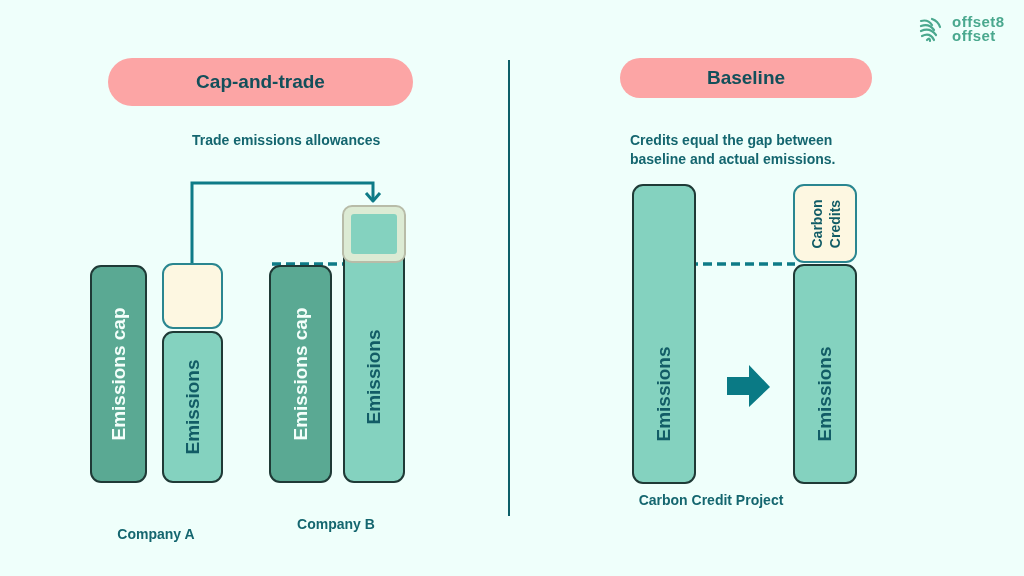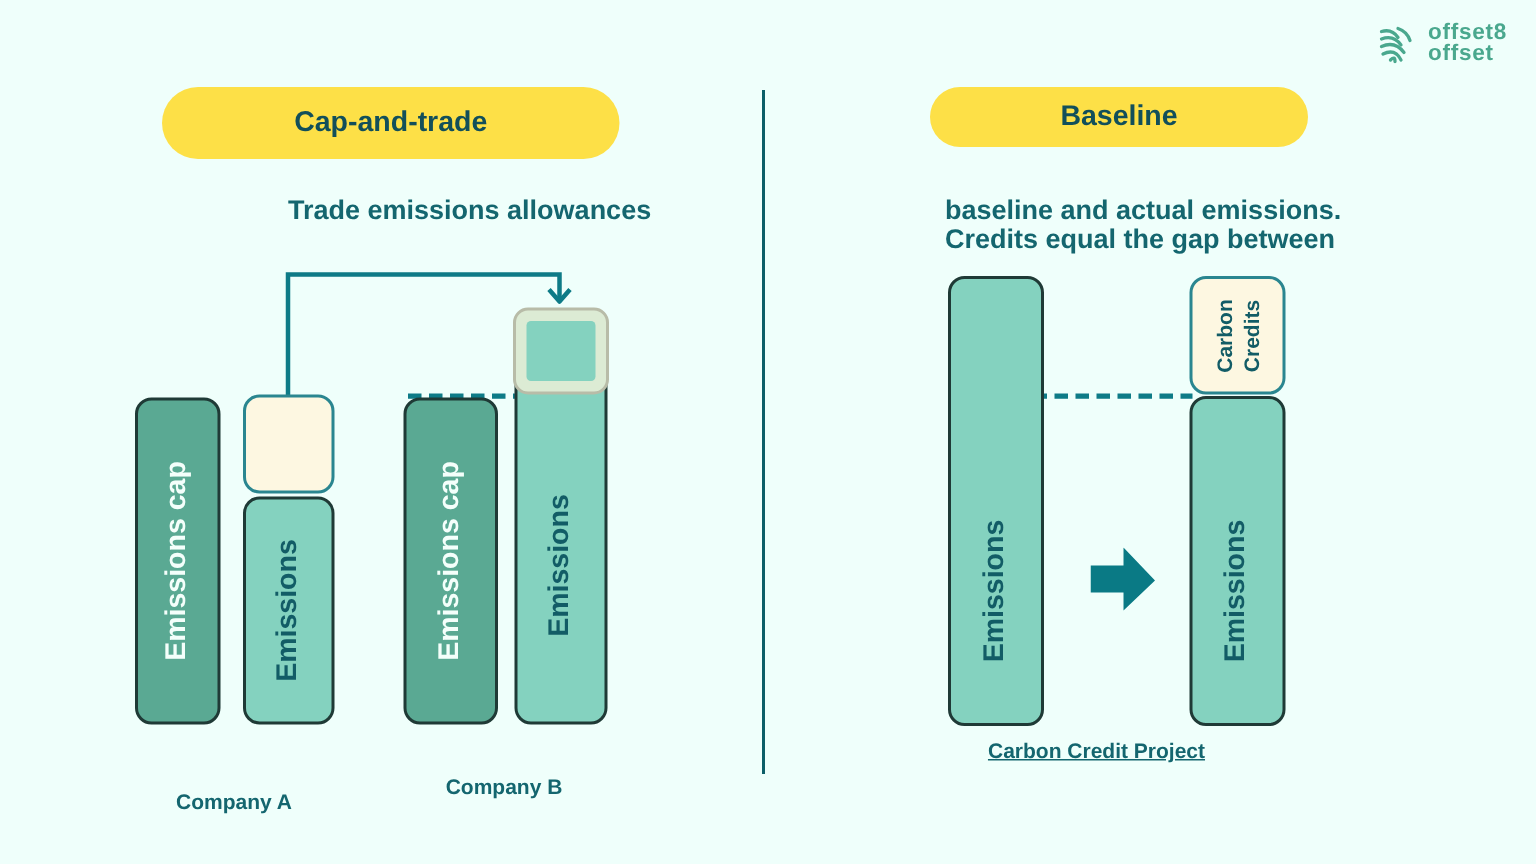--- a/index.html
+++ b/index.html
@@ -1,19 +1,19 @@
 <!DOCTYPE html>
 <html><head>
 <meta charset="utf-8">
 <style>
   html,body{margin:0;padding:0;}
   body{width:1024px;height:576px;background:#effffb;position:relative;overflow:hidden;font-family:"Liberation Sans","DejaVu Sans",sans-serif;color:#14666f;}
   .abs{position:absolute;}
-  .pill{background:#fde047;border-radius:24px;display:flex;align-items:center;justify-content:center;font-weight:bold;font-size:19px;color:#124f5a;}
-  .caption{font-weight:bold;font-size:18px;line-height:19px;color:#14666f;}
+  .pill{background:#fca5a5;border-radius:24px;display:flex;align-items:center;justify-content:center;font-weight:bold;font-size:19px;color:#124f5a;}
+  .caption{font-weight:bold;font-size:14px;line-height:19px;color:#14666f;}
   .bar{box-sizing:border-box;border:2px solid #1f3a36;border-radius:11px;display:flex;align-items:center;justify-content:center;}
   .dark{background:#5aa993;}
   .light{background:#84d2bf;}
   .cream{background:#fdf7e1;border:2px solid #2a8690;border-radius:11px;box-sizing:border-box;}
   .vtext{transform:rotate(-90deg);white-space:nowrap;font-weight:bold;font-size:19px;}
   .vtext.white{color:#f4fffb;}
   .vtext.teal{color:#125c66;}
   .label{font-weight:bold;font-size:14px;color:#14666f;text-align:center;}
   .divider{background:#0d5f68;}
   .logo{display:flex;align-items:center;gap:6px;color:#4aa88e;}
@@ -70,35 +70,35 @@
 </div>
 <div class="abs" style="left:342px;top:205px;width:64px;height:58px;background:#dcebd4;border:2px solid #b8bca8;border-radius:10px;box-sizing:border-box;">
   <div style="position:absolute;left:7px;top:7px;right:7px;bottom:7px;background:#84d2bf;border-radius:3px;"></div>
 </div>
 <div class="abs label" style="left:280px;top:516px;width:112px;">Company B</div>
 
 <div class="abs divider" style="left:508px;top:60px;width:2px;height:456px;"></div>
 
 <div class="abs pill" style="left:620px;top:58px;width:252px;height:40px;">Baseline</div>
 <div class="abs caption" style="left:630px;top:131px;">
+  <div>Credits equal the gap between</div>
   <div>baseline and actual emissions.</div>
-  <div>Credits equal the gap between</div>
 </div>
 
 <div class="abs bar light" style="left:632px;top:184px;width:64px;height:300px;">
   <div class="vtext teal" style="margin-top:120px;">Emissions</div>
 </div>
 
 <svg class="abs" style="left:727px;top:365px;" width="44" height="44" viewBox="0 0 44 44">
   <polygon points="0,12 22,12 22,0 43,22 22,42 22,30 0,30" fill="#0a7a85"></polygon>
 </svg>
 
 <div class="abs cream" style="left:793px;top:184px;width:64px;height:79px;display:flex;align-items:center;justify-content:center;">
   <div style="transform:rotate(-90deg);font-weight:bold;font-size:14px;line-height:18px;color:#125c66;text-align:center;white-space:nowrap;">
     <div>Carbon</div>
     <div>Credits</div>
   </div>
 </div>
 <div class="abs bar light" style="left:793px;top:264px;width:64px;height:220px;">
   <div class="vtext teal" style="margin-top:40px;">Emissions</div>
 </div>
 
-<div class="abs label" style="left:624px;top:492px;width:214px;text-decoration:underline;">Carbon Credit Project</div>
+<div class="abs label" style="left:604px;top:492px;width:214px;">Carbon Credit Project</div>
 
 </body></html>

